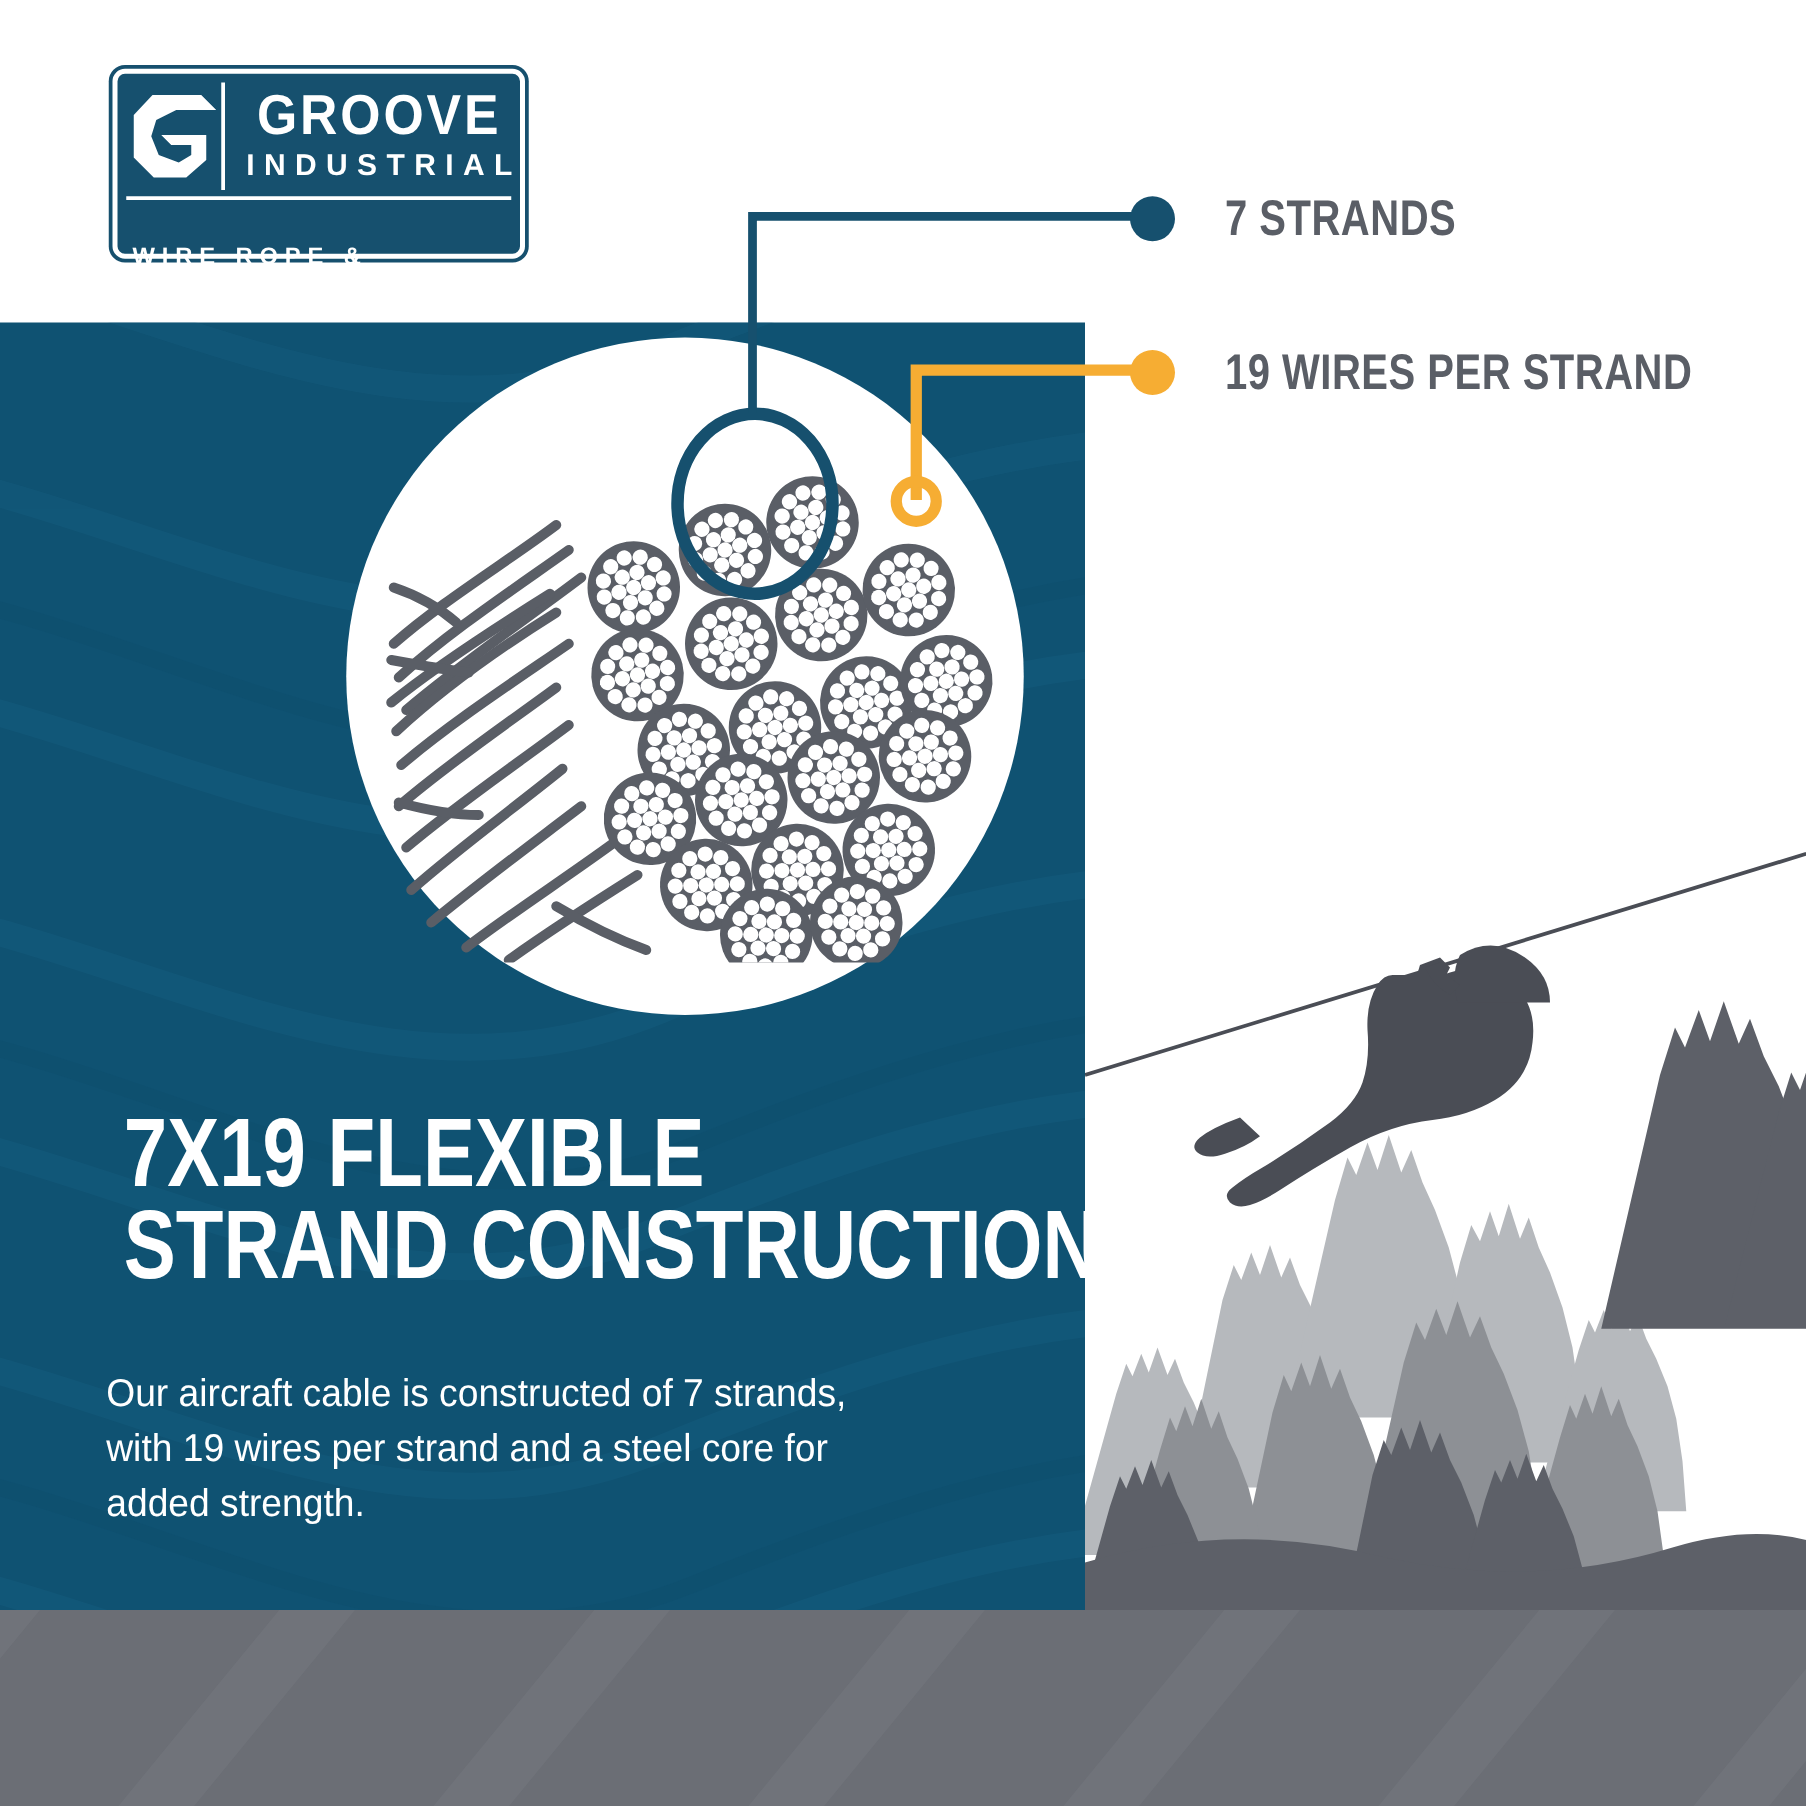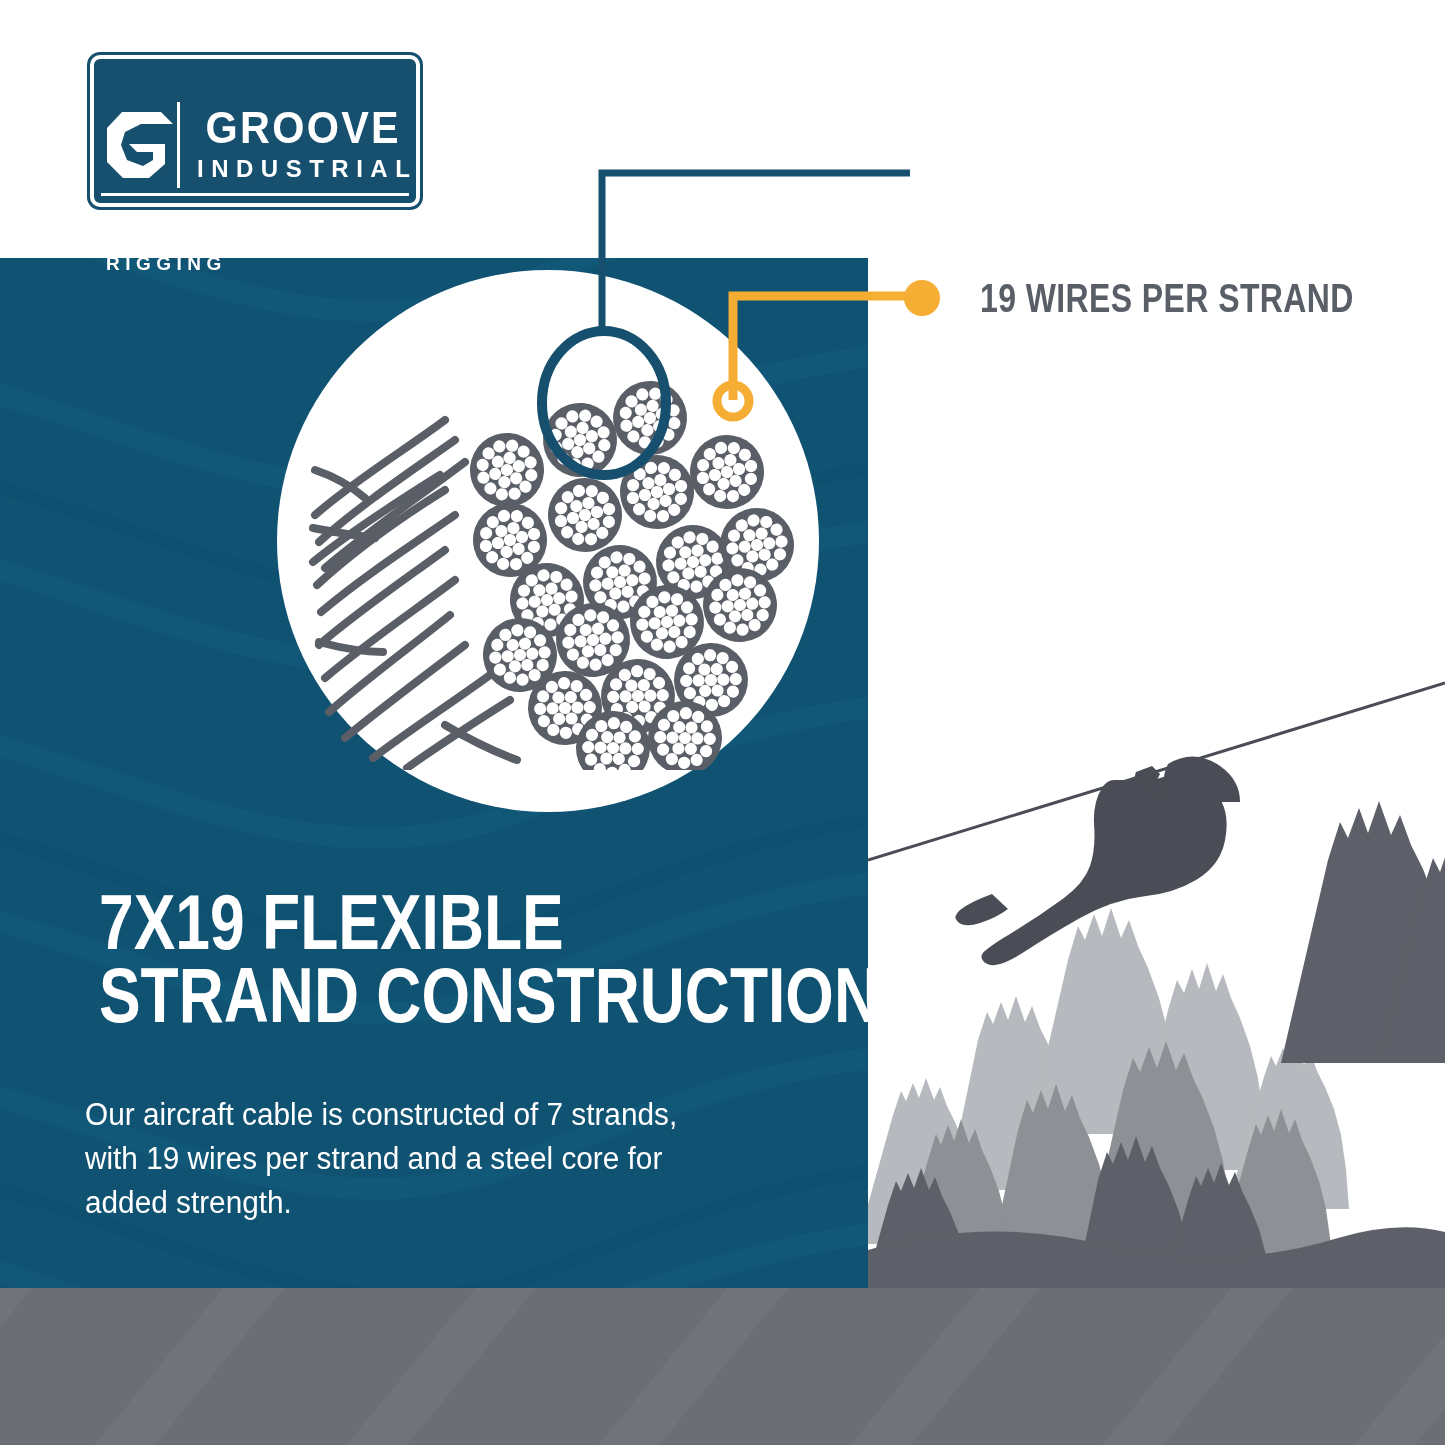--- a/index.html
+++ b/index.html
@@ -5,21 +5,21 @@
   html,body{margin:0;padding:0;background:#fff;}
   body{width:1445px;height:1445px;overflow:hidden;font-family:"Liberation Sans",sans-serif;}
   #stage{position:relative;width:1445px;height:1445px;background:#ffffff;overflow:hidden;}
 
   
   .logo{position:absolute;left:90px;top:55px;width:330px;height:152px;
         background:#16506e;border:4px solid #ffffff;border-radius:10px;
         box-shadow:0 0 0 3px #16506e;box-sizing:border-box;
         padding:7px;}
   .logo-inner{width:100%;height:100%;position:relative;}
-  .logo-top{display:flex;height:86px;margin-top:36px;}
+  .logo-top{display:flex;height:86px;}
   .logo-mark{width:97px;display:flex;align-items:center;justify-content:center;
              border-right:3px solid #ffffff;}
   .logo-mark svg{display:block;}
   .logo-words{flex:1;display:flex;flex-direction:column;justify-content:center;
               align-items:center;padding-left:10px;}
   .logo-groove{color:#ffffff;font-weight:bold;font-size:45px;line-height:0.95;
                letter-spacing:2.5px;transform:scaleX(0.92);font-family:"Liberation Sans",sans-serif;}
   .logo-industrial{color:#ffffff;font-weight:bold;font-size:24px;letter-spacing:7.5px;
                    margin-top:5px;padding-left:7px;}
   .logo-rule{height:3px;background:#ffffff;margin:5px 0 0 0;}
@@ -209,20 +209,24 @@
 
     <path d="M602 330 L602 173 L910 173" fill="none" stroke="#16506e" stroke-width="7"></path>
 
     <path d="M733 400 L733 296 L910 296" fill="none" stroke="#f6ad33" stroke-width="9"></path>
 
     <circle cx="733" cy="401" r="16" fill="none" stroke="#f6ad33" stroke-width="9"></circle>
   </svg>
 
   <div class="callouts">
 
+    <div class="co-row" style="left:904px;top:155px;">
+      <span class="co-dot" style="background:#16506e"></span>
+      <span class="co-label">7 STRANDS</span>
+    </div>
 
     <div class="co-row" style="left:904px;top:278px;">
       <span class="co-dot" style="background:#f6ad33"></span>
       <span class="co-label">19 WIRES PER STRAND</span>
     </div>
 
   </div>
 
   <div class="logo">
     <div class="logo-inner">

